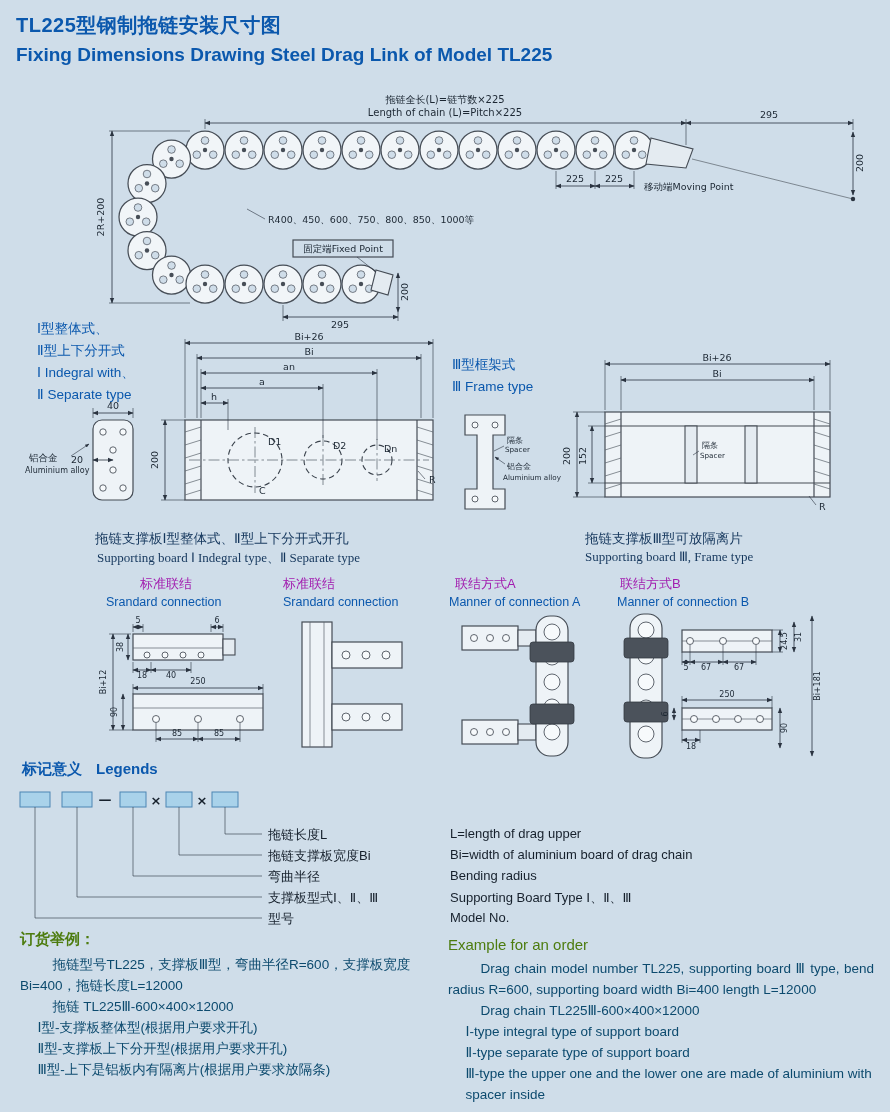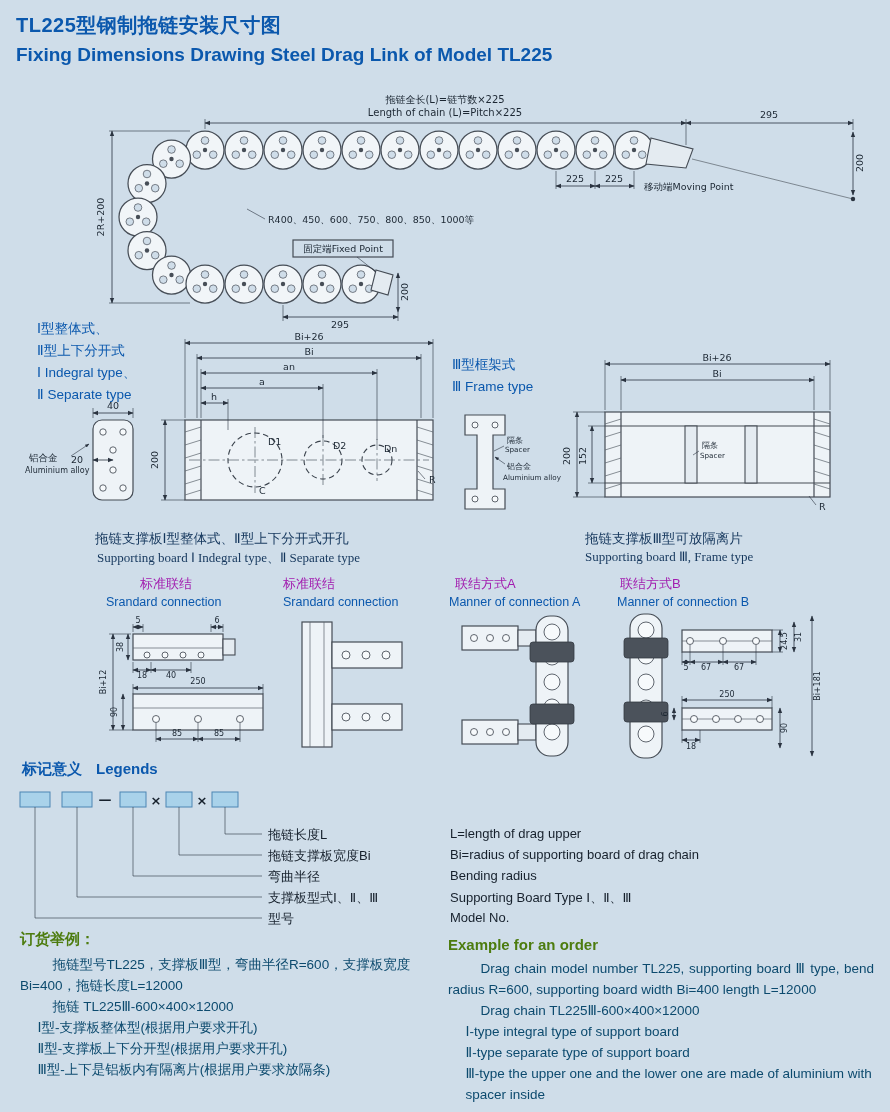--- a/index.html
+++ b/index.html
@@ -123,21 +123,21 @@
       <text x="173" y="131" class="t9">R400、450、600、750、800、850、1000等</text>
       <text x="248" y="160" text-anchor="middle" class="t9">固定端Fixed Point</text>
       <text x="313" y="200" text-anchor="middle" class="t9" transform="rotate(-90 313 200)">200</text>
       <text x="245" y="236" text-anchor="middle" class="t9">295</text>
     </g>
   </svg>
 
   <div class="abs sec" style="left:37px;top:318px">
     <div>Ⅰ型整体式、</div>
     <div>Ⅱ型上下分开式</div>
-    <div>Ⅰ Indegral type、</div>
+    <div>Ⅰ Indegral with、</div>
     <div>Ⅱ Separate type</div>
   </div>
 
   <svg class="abs" style="left:25px;top:332px" width="415" height="200" viewBox="0 0 415 200">
     <g>
       <rect x="68" y="88" width="40" height="80" rx="9" class="plate"></rect>
       <circle cx="78" cy="100" r="3.2" class="hole"></circle>
         <circle cx="98" cy="100" r="3.2" class="hole"></circle>
       <circle cx="78" cy="156" r="3.2" class="hole"></circle>
         <circle cx="98" cy="156" r="3.2" class="hole"></circle>
@@ -457,36 +457,36 @@
     <polyline points="21,25 21,136 248,136" class="ext"></polyline>
   </svg>
 
   <div class="abs legend-item" style="left:268px;top:826px">拖链长度L</div>
   <div class="abs legend-item" style="left:268px;top:847px">拖链支撑板宽度Bi</div>
   <div class="abs legend-item" style="left:268px;top:868px">弯曲半径</div>
   <div class="abs legend-item" style="left:268px;top:889px">支撑板型式Ⅰ、Ⅱ、Ⅲ</div>
   <div class="abs legend-item" style="left:268px;top:910px">型号</div>
 
   <div class="abs legend-item" style="left:450px;top:826px">L=length of drag upper</div>
-  <div class="abs legend-item" style="left:450px;top:847px">Bi=radius of supporting board of drag chain</div>
+  <div class="abs legend-item" style="left:450px;top:847px">Bi=width of aluminium board of drag chain</div>
   <div class="abs legend-item" style="left:450px;top:868px">Bending radius</div>
   <div class="abs legend-item" style="left:450px;top:889px">Supporting Board Type Ⅰ、Ⅱ、Ⅲ</div>
   <div class="abs legend-item" style="left:450px;top:910px">Model No.</div>
 
   <div class="abs order" style="left:20px;top:930px;width:412px">
     <div class="order-title">订货举例：</div>
     <p style="text-indent:2.4em">拖链型号TL225，支撑板Ⅲ型，弯曲半径R=600，支撑板宽度Bi=400，拖链长度L=12000</p>
     <p style="padding-left:2.4em">拖链 TL225Ⅲ-600×400×12000</p>
     <p style="padding-left:1.3em">Ⅰ型-支撑板整体型(根据用户要求开孔)</p>
     <p style="padding-left:1.3em">Ⅱ型-支撑板上下分开型(根据用户要求开孔)</p>
     <p style="padding-left:1.3em">Ⅲ型-上下是铝板内有隔离片(根据用户要求放隔条)</p>
   </div>
 
   <div class="abs order" style="left:448px;top:936px;width:426px">
-    <div class="order-title" style="font-weight:bold">Example for an order</div>
+    <div class="order-title" style="font-weight:normal">Example for an order</div>
     <p style="text-indent:2.4em;text-align:justify">Drag chain model number TL225, supporting board Ⅲ type, bend radius R=600, supporting board width Bi=400 length L=12000</p>
     <p style="padding-left:2.4em">Drag chain TL225Ⅲ-600×400×12000</p>
     <p style="padding-left:1.3em">Ⅰ-type integral type of support board</p>
     <p style="padding-left:1.3em">Ⅱ-type separate type of support board</p>
     <p style="padding-left:1.3em">Ⅲ-type the upper one and the lower one are made of aluminium with spacer inside</p>
   </div>
 
 </div>
 
 </body></html>

